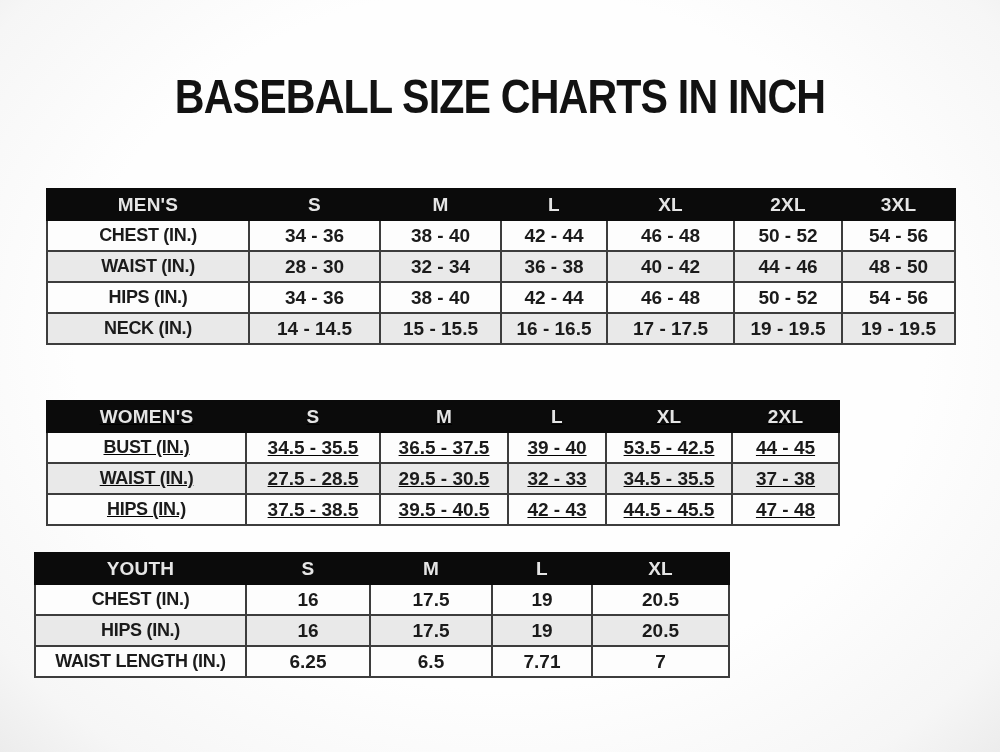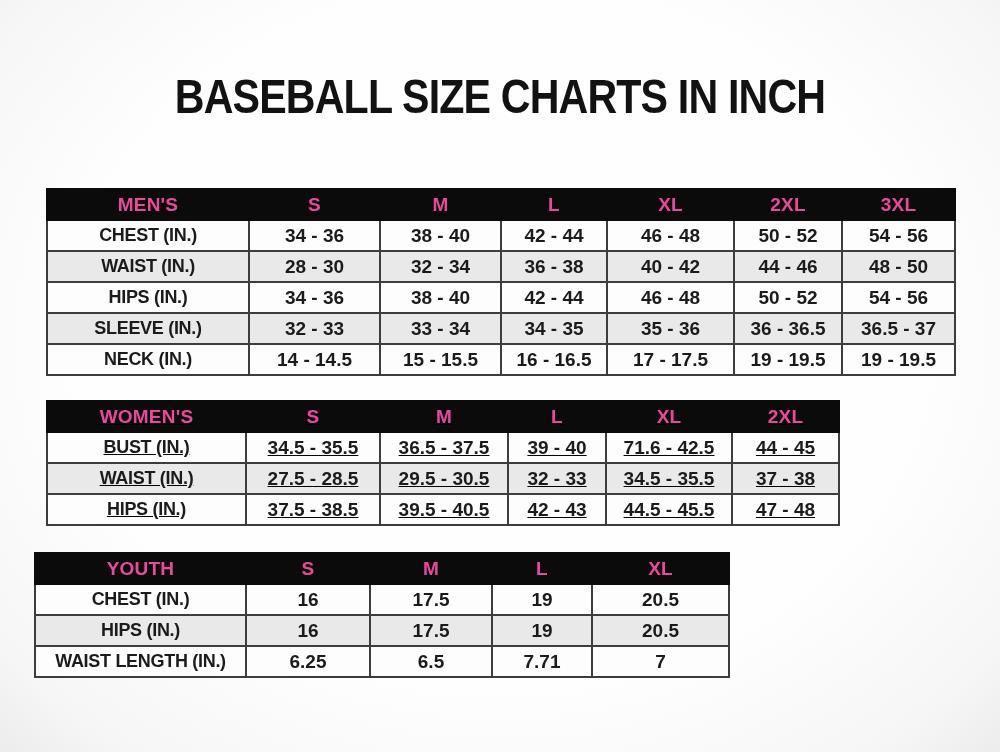--- a/index.html
+++ b/index.html
@@ -41,21 +41,21 @@
   .size-table th, .size-table td {
     height: 29px;
     text-align: center;
     vertical-align: middle;
     padding: 0 2px;
     overflow: hidden;
     white-space: nowrap;
   }
   .size-table thead th {
     background: #0b0b0b;
-    color: #ec4899;
+    color: #e5e5e5;
     font-size: 19px;
     font-weight: bold;
     border: 2px solid #0b0b0b;
     letter-spacing: 0.2px;
   }
   .size-table td {
     border: 2px solid #3d3d3d;
     font-weight: bold;
     font-size: 19px;
     color: #1b1b1b;
@@ -118,29 +118,20 @@
         <tr>
           <td class="label-cell">HIPS (IN.)</td>
           <td class="value-cell">34 - 36</td>
           <td class="value-cell">38 - 40</td>
           <td class="value-cell">42 - 44</td>
           <td class="value-cell">46 - 48</td>
           <td class="value-cell">50 - 52</td>
           <td class="value-cell">54 - 56</td>
         </tr>
         <tr>
-          <td class="label-cell">SLEEVE (IN.)</td>
-          <td class="value-cell">32 - 33</td>
-          <td class="value-cell">33 - 34</td>
-          <td class="value-cell">34 - 35</td>
-          <td class="value-cell">35 - 36</td>
-          <td class="value-cell">36 - 36.5</td>
-          <td class="value-cell">36.5 - 37</td>
-        </tr>
-        <tr>
           <td class="label-cell">NECK (IN.)</td>
           <td class="value-cell">14 - 14.5</td>
           <td class="value-cell">15 - 15.5</td>
           <td class="value-cell">16 - 16.5</td>
           <td class="value-cell">17 - 17.5</td>
           <td class="value-cell">19 - 19.5</td>
           <td class="value-cell">19 - 19.5</td>
         </tr>
       </tbody>
   </table>
@@ -163,21 +154,21 @@
           <th>XL</th>
           <th>2XL</th>
         </tr>
       </thead>
     <tbody>
         <tr>
           <td class="label-cell">BUST (IN.)</td>
           <td class="value-cell">34.5 - 35.5</td>
           <td class="value-cell">36.5 - 37.5</td>
           <td class="value-cell">39 - 40</td>
-          <td class="value-cell">71.6 - 42.5</td>
+          <td class="value-cell">53.5 - 42.5</td>
           <td class="value-cell">44 - 45</td>
         </tr>
         <tr>
           <td class="label-cell">WAIST (IN.)</td>
           <td class="value-cell">27.5 - 28.5</td>
           <td class="value-cell">29.5 - 30.5</td>
           <td class="value-cell">32 - 33</td>
           <td class="value-cell">34.5 - 35.5</td>
           <td class="value-cell">37 - 38</td>
         </tr>

